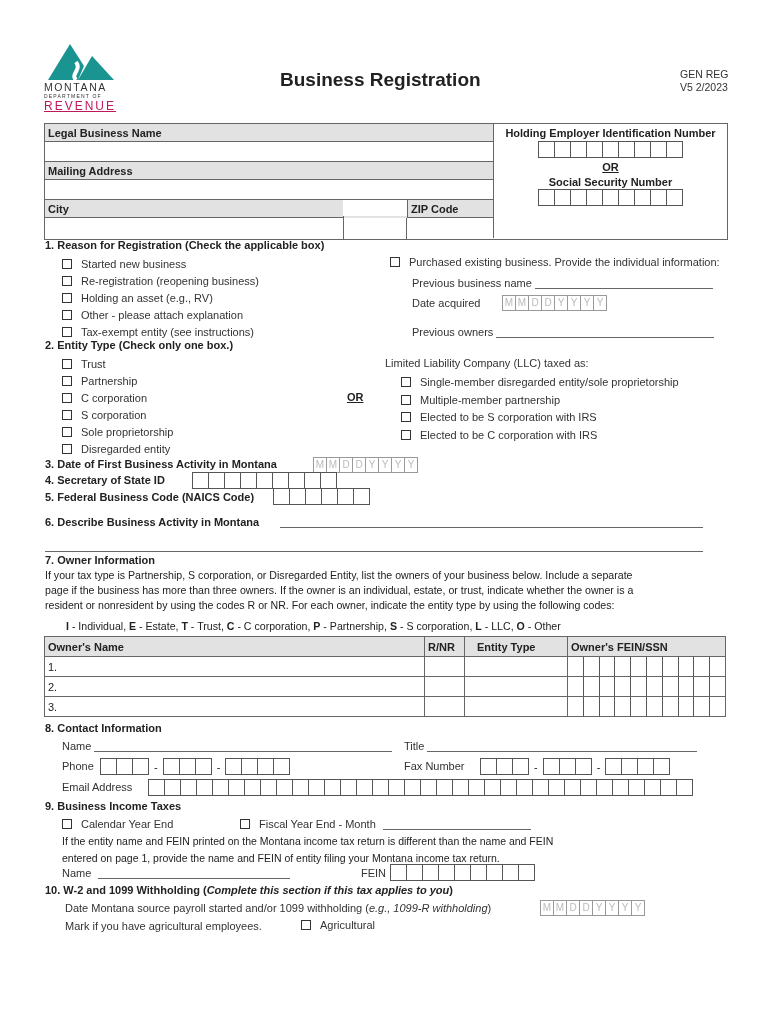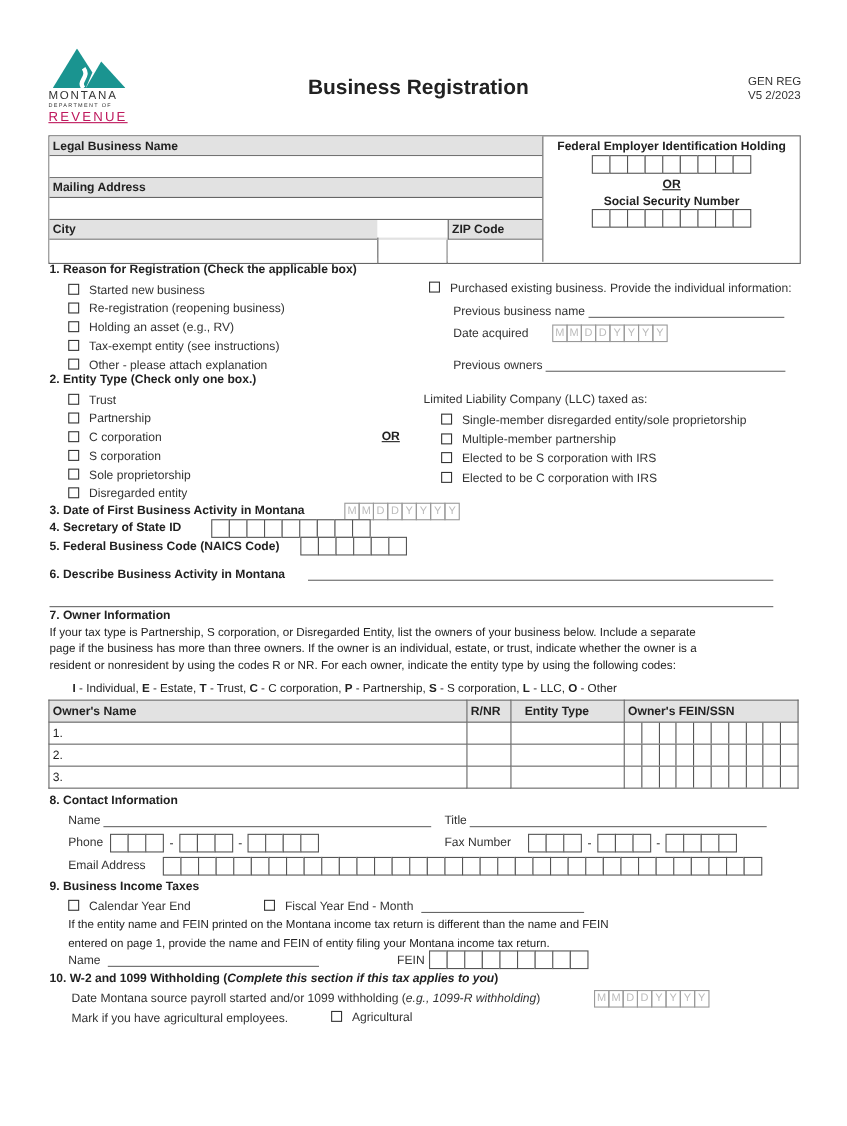--- a/index.html
+++ b/index.html
@@ -64,21 +64,21 @@
   <div class="lbl-row" style="top:38px;width:448px;">Mailing Address</div>
   <div class="in-row" style="top:56px;width:448px;"></div>
   <div class="lbl-row" style="top:76px;width:298px;">City</div>
   <div class="lbl-row" style="top:92px;left:298px;width:64px;border-left:1.5px solid #666;">State</div>
   <div class="lbl-row" style="top:76px;left:362px;width:86px;border-left:1px solid #666;">ZIP Code</div>
   <div class="in-row" style="top:94px;width:298px;border-bottom:none;"></div>
   <div class="in-row" style="top:94px;left:298px;width:64px;height:22px;border-left:1.5px solid #666;border-right:1px solid #666;border-bottom:1.5px solid #666;"></div>
   <div class="in-row" style="top:94px;left:362px;width:86px;border-bottom:none;"></div>
 
   <div class="req">
-    <div class="s" style="margin-top:3px;">Federal Employer Identification Holding</div>
+    <div class="s" style="margin-top:3px;">Holding Employer Identification Number</div>
     <div class="cells" style="margin-top:2px;" id="fein-top">
         <span class="cell"></span>
         <span class="cell"></span>
         <span class="cell"></span>
         <span class="cell"></span>
         <span class="cell"></span>
         <span class="cell"></span>
         <span class="cell"></span>
         <span class="cell"></span>
         <span class="cell"></span>
@@ -97,22 +97,22 @@
         <span class="cell"></span>
       </div>
   </div>
 </div>
 
 <div class="abs sec" style="left:45px;top:239px;">1. Reason for Registration (Check the applicable box)</div>
 <div class="abs" style="left:62px;top:256px;line-height:17px;">
   <div class="opt"><span class="cb"></span><span>Started new business</span></div>
   <div class="opt"><span class="cb"></span><span>Re-registration (reopening business)</span></div>
   <div class="opt"><span class="cb"></span><span>Holding an asset (e.g., RV)</span></div>
+  <div class="opt"><span class="cb"></span><span>Other - please attach explanation</span></div>
   <div class="opt"><span class="cb"></span><span>Tax-exempt entity (see instructions)</span></div>
-  <div class="opt"><span class="cb"></span><span>Other - please attach explanation</span></div>
 </div>
 <div class="abs opt" style="left:390px;top:256px;"><span class="cb"></span><span>Purchased existing business. Provide the individual information:</span></div>
 <div class="abs opt" style="left:412px;top:277px;"><span>Previous business name</span> <span class="line" style="width:178px;"></span></div>
 <div class="abs opt" style="left:412px;top:297px;">Date acquired</div>
 <div class="abs cells" style="left:502px;top:295px;" id="date-acq">
     <span class="dcell">M</span>
     <span class="dcell">M</span>
     <span class="dcell">D</span>
     <span class="dcell">D</span>
     <span class="dcell">Y</span>

